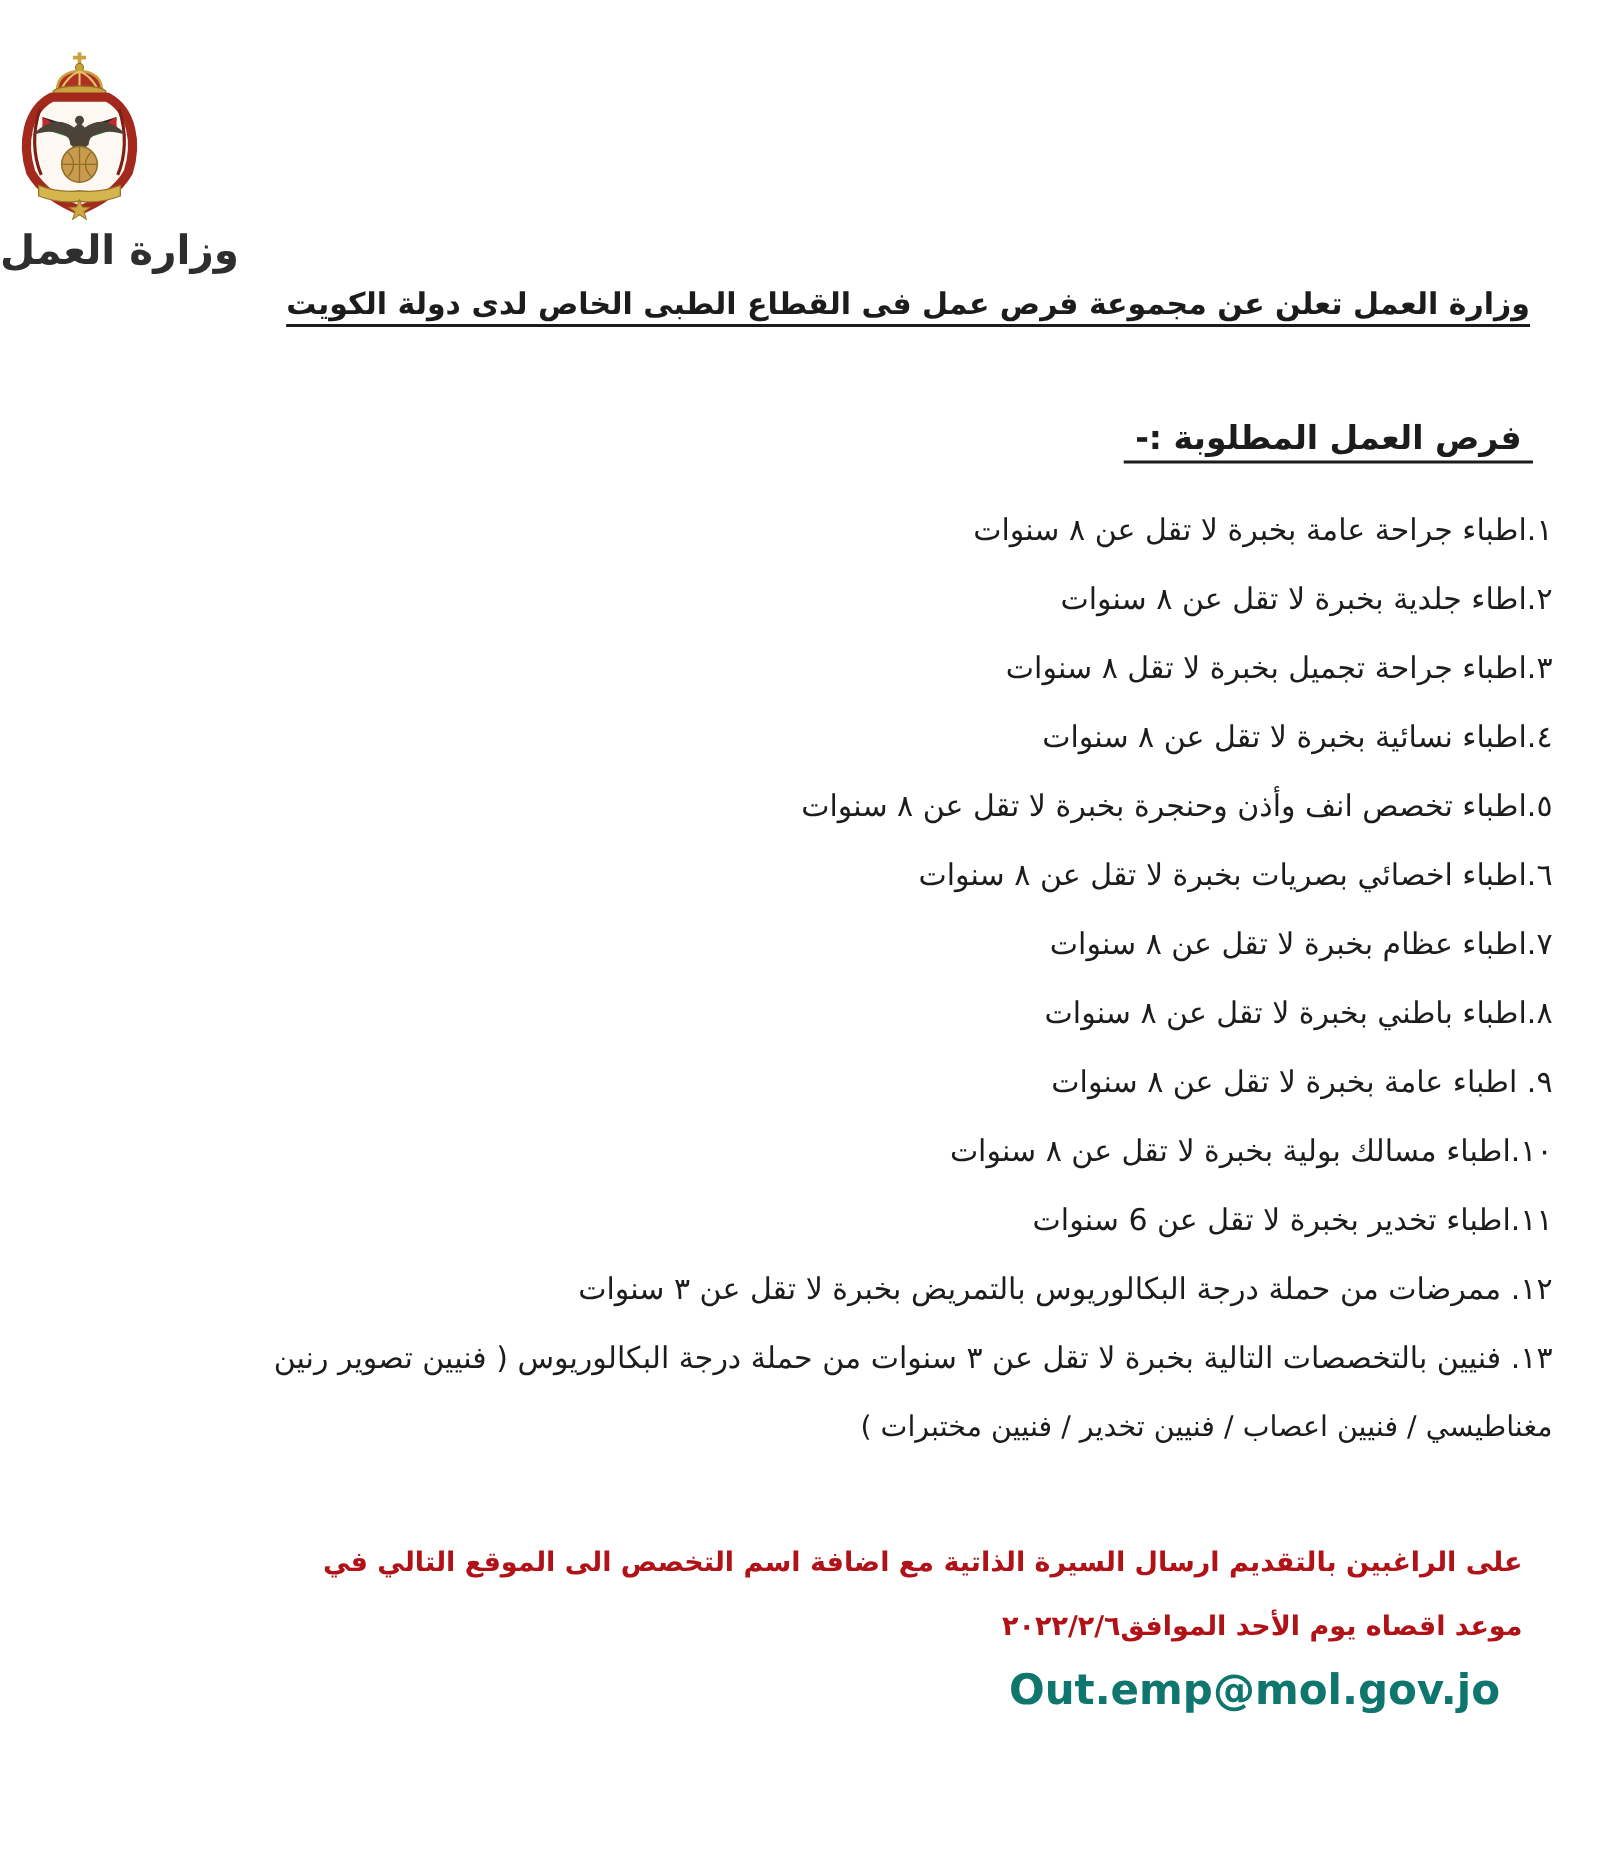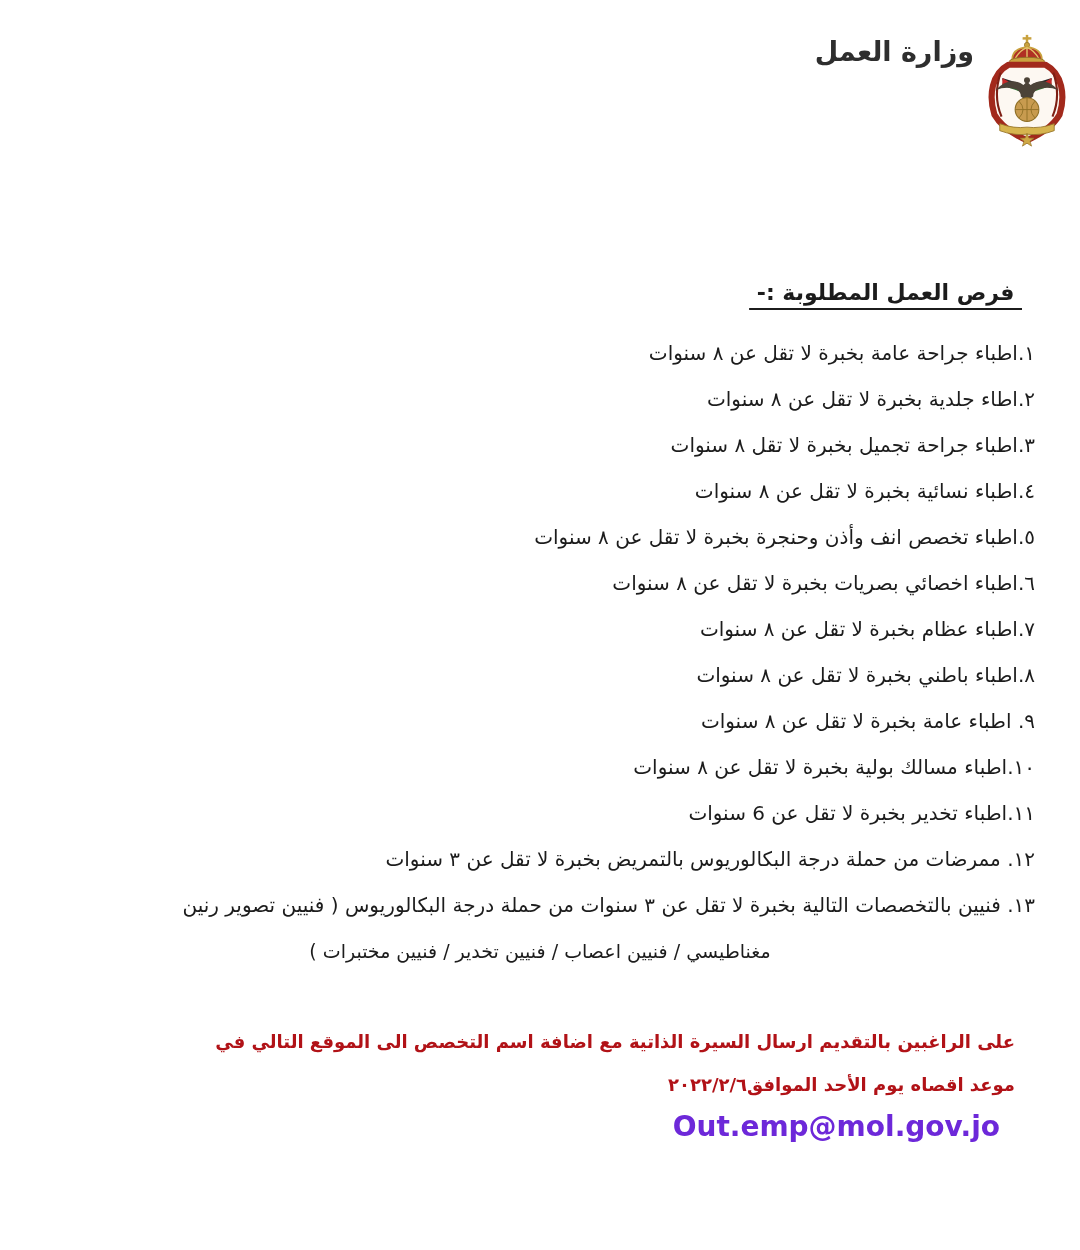--- a/index.html
+++ b/index.html
@@ -8,21 +8,21 @@
     width:1080px;height:1250px;
     background:#ffffff;
     font-family:"DejaVu Sans",sans-serif;
     color:#1c1c1c;
     overflow:hidden;
     direction:rtl;
   }
   
   .logo-wrap{
     position:absolute;top:34px;left:0;right:0;
-    display:flex;flex-direction:row;align-items:flex-start;
+    display:flex;flex-direction:column;align-items:flex-end;
   }
   .emblem{display:block;}
   .ministry-name{
     margin-top:2px;
     font-size:27px;font-weight:bold;color:#2e2e2e;
     letter-spacing:1px;
     font-family:"DejaVu Sans",sans-serif;
   }
   
   .doc-title{
@@ -42,34 +42,34 @@
   .jobs{
     position:absolute;top:338px;right:45px;left:45px;
     text-align:right;
   }
   .job-line{
     font-size:20px;line-height:30px;margin-bottom:16px;
     white-space:nowrap;
   }
   .job-line-cont{
     font-size:19px;line-height:30px;
-    white-space:nowrap;text-align:center;padding-left:0px;
+    white-space:nowrap;text-align:right;padding-left:0px;
     direction:rtl;
   }
   
   .notice{
     position:absolute;top:1020px;right:65px;left:65px;
     text-align:right;color:#b11217;font-weight:bold;
   }
   .notice-line{font-size:18px;line-height:43px;white-space:nowrap;}
   
   .email{
     position:absolute;top:1110px;right:80px;
     direction:ltr;unicode-bidi:embed;
-    font-size:28px;font-weight:bold;color:#6d28d9;
+    font-size:28px;font-weight:bold;color:#0f766e;
     font-family:"DejaVu Sans",sans-serif;
     white-space:nowrap;
   }
 </style>
 </head>
 <body>
 
 <div class="page">
 
   <div class="logo-wrap">
@@ -100,20 +100,21 @@
       <circle cx="60" cy="86" r="13.5" fill="#c89b4f" stroke="#8f6f26" stroke-width="1.2"></circle>
       <path d="M46.5,86 H73.5 M60,72.5 V99.5 M51,76.5 Q60,86 51,95.5 M69,76.5 Q60,86 69,95.5" stroke="#8f6f26" stroke-width="1" fill="none"></path>
 
       <path d="M29,102 Q45,108 60,106 Q75,108 91,102 L91,110 Q75,116 60,114 Q45,116 29,110 Z" fill="#d6b44e" stroke="#97762b" stroke-width="1"></path>
 
       <path d="M60,113 L62.2,118.4 L68,118.6 L63.4,122 L65.2,127.6 L60,124.3 L54.8,127.6 L56.6,122 L52,118.6 L57.8,118.4 Z" fill="#cfa845" stroke="#97762b" stroke-width="0.8"></path>
     </svg>
     <div class="ministry-name">وزارة العمل</div>
   </div>
 
+  <div class="doc-title">وزارة العمل تعلن عن مجموعة فرص عمل فى القطاع الطبى الخاص لدى دولة الكويت</div>
 
   <div class="section-header"> فرص العمل المطلوبة :- </div>
 
   <div class="jobs">
     <div class="job-line">١.اطباء جراحة عامة بخبرة لا تقل عن ٨ سنوات</div>
     <div class="job-line">٢.اطاء جلدية بخبرة لا تقل عن ٨ سنوات</div>
     <div class="job-line">٣.اطباء جراحة تجميل بخبرة لا تقل ٨ سنوات</div>
     <div class="job-line">٤.اطباء نسائية بخبرة لا تقل عن ٨ سنوات</div>
     <div class="job-line">٥.اطباء تخصص انف وأذن وحنجرة بخبرة لا تقل عن ٨ سنوات</div>
     <div class="job-line">٦.اطباء اخصائي بصريات بخبرة لا تقل عن ٨ سنوات</div>

